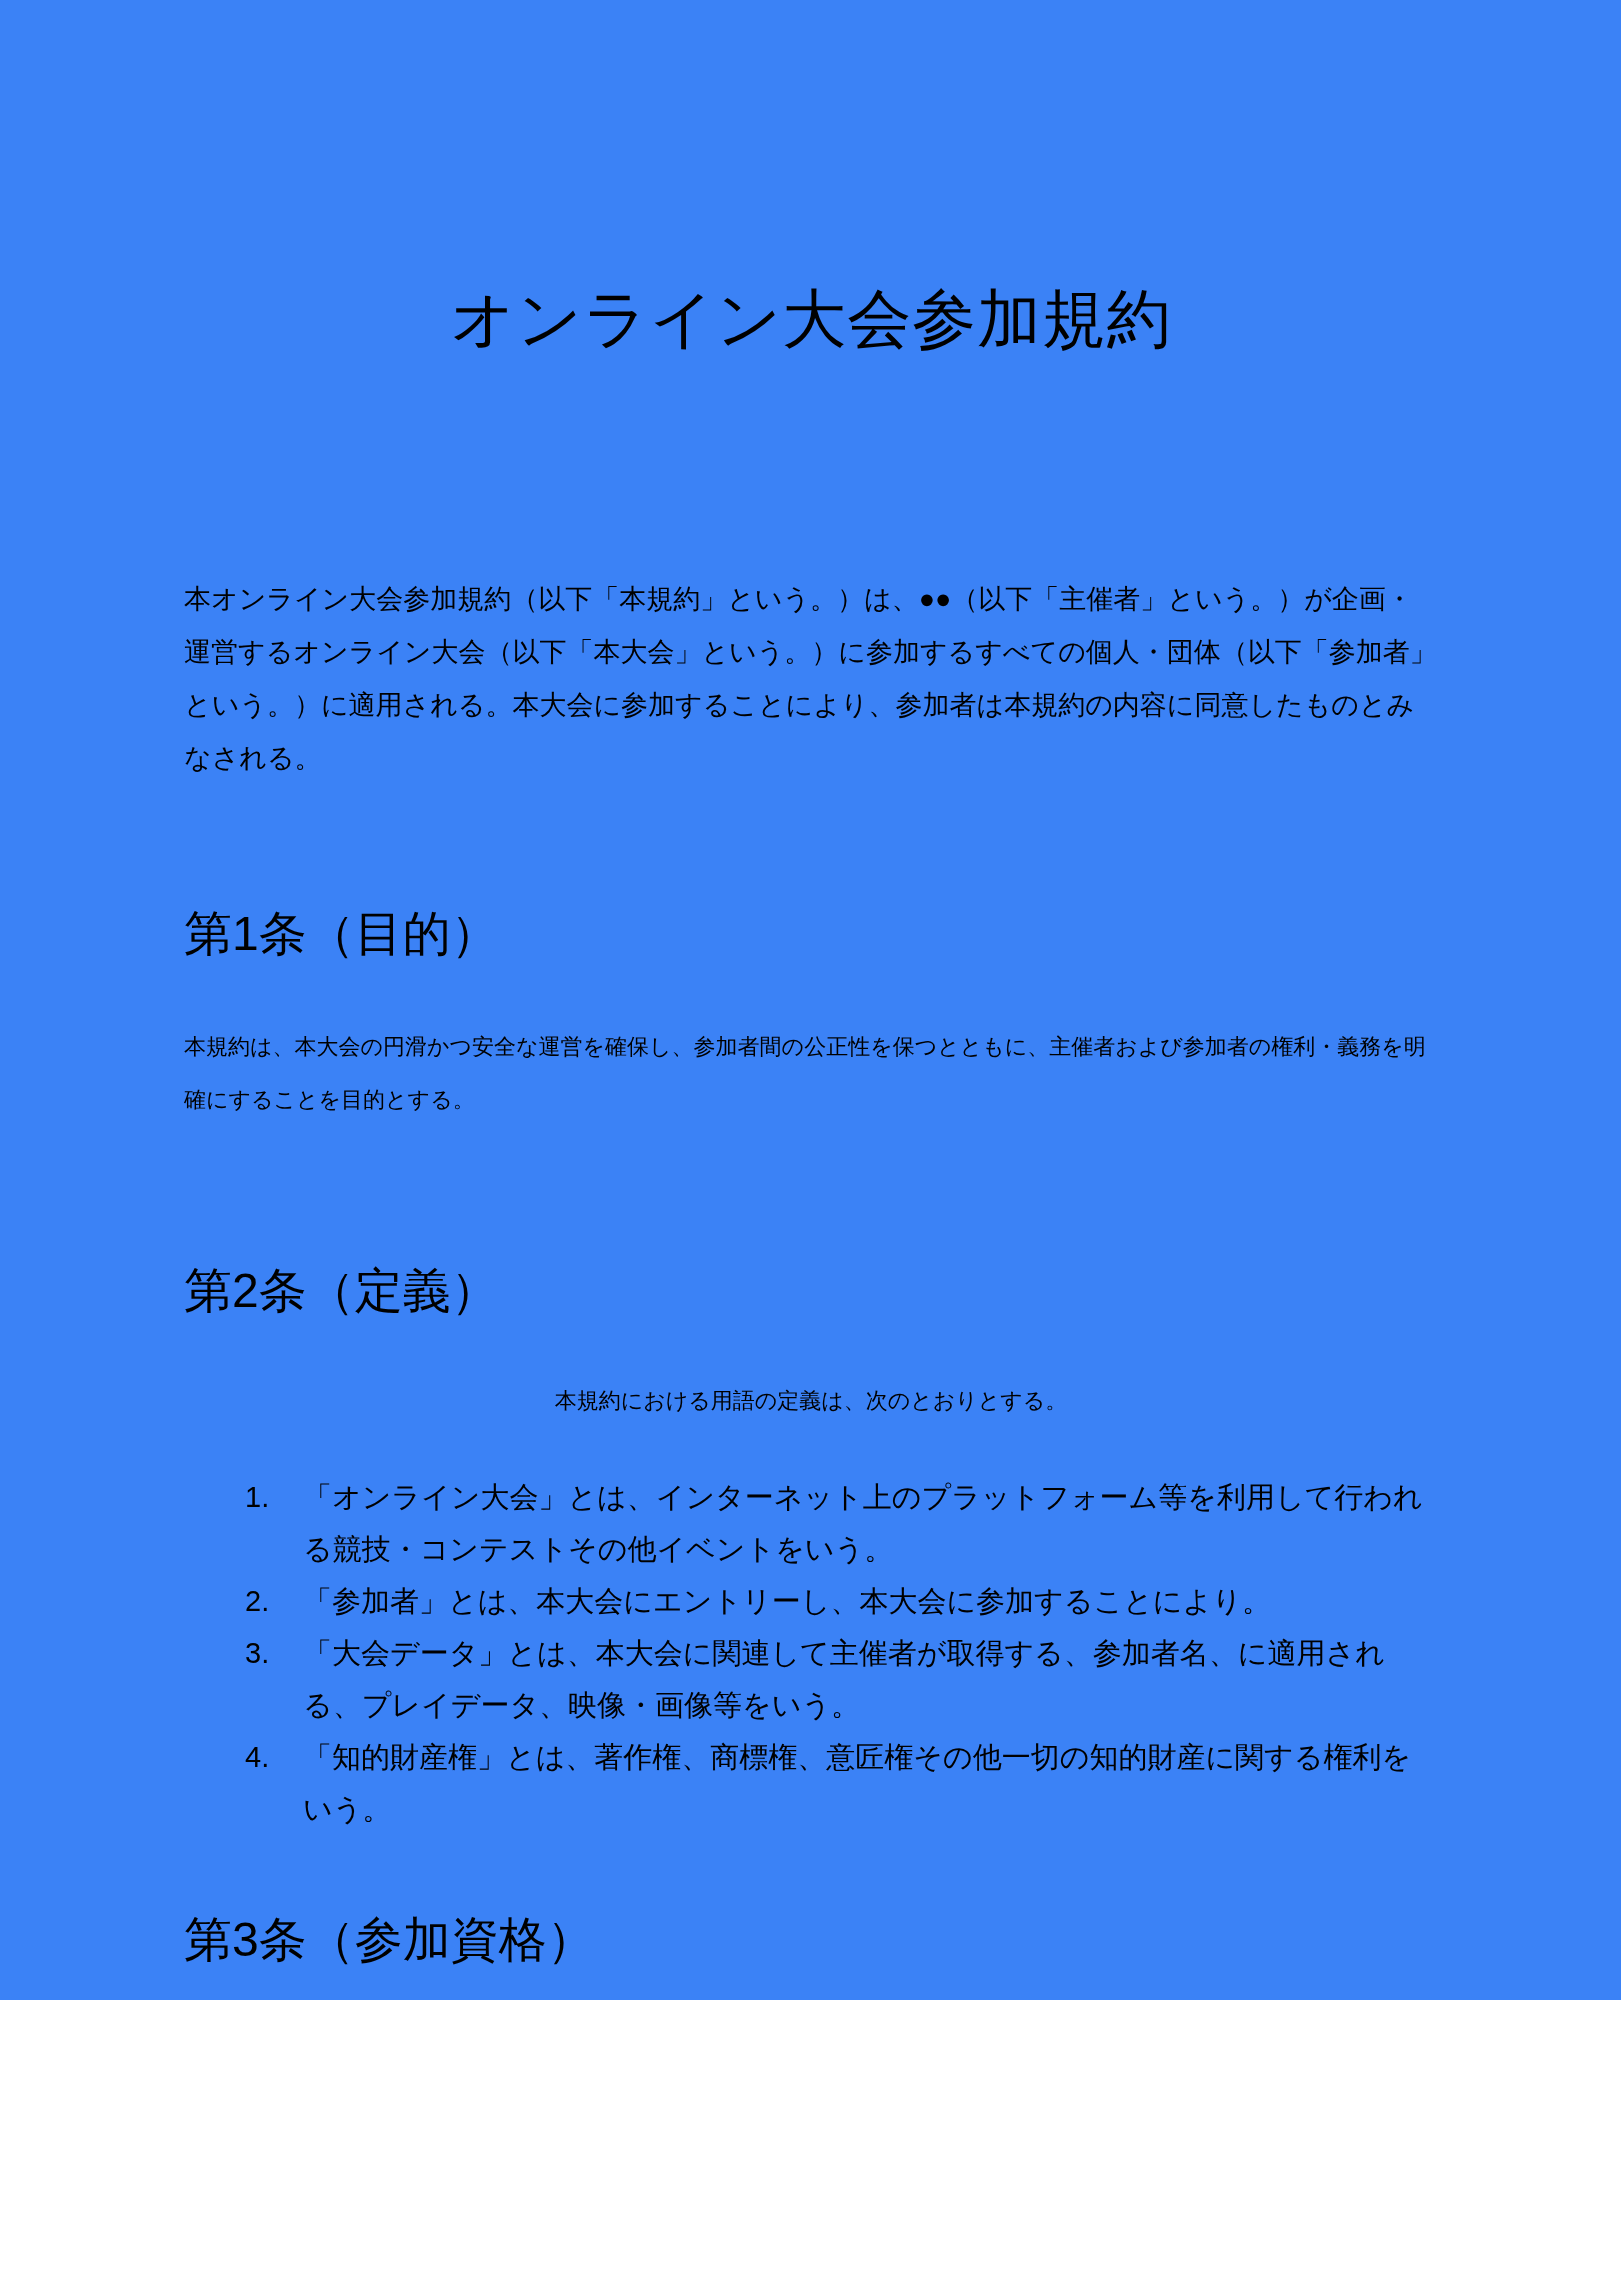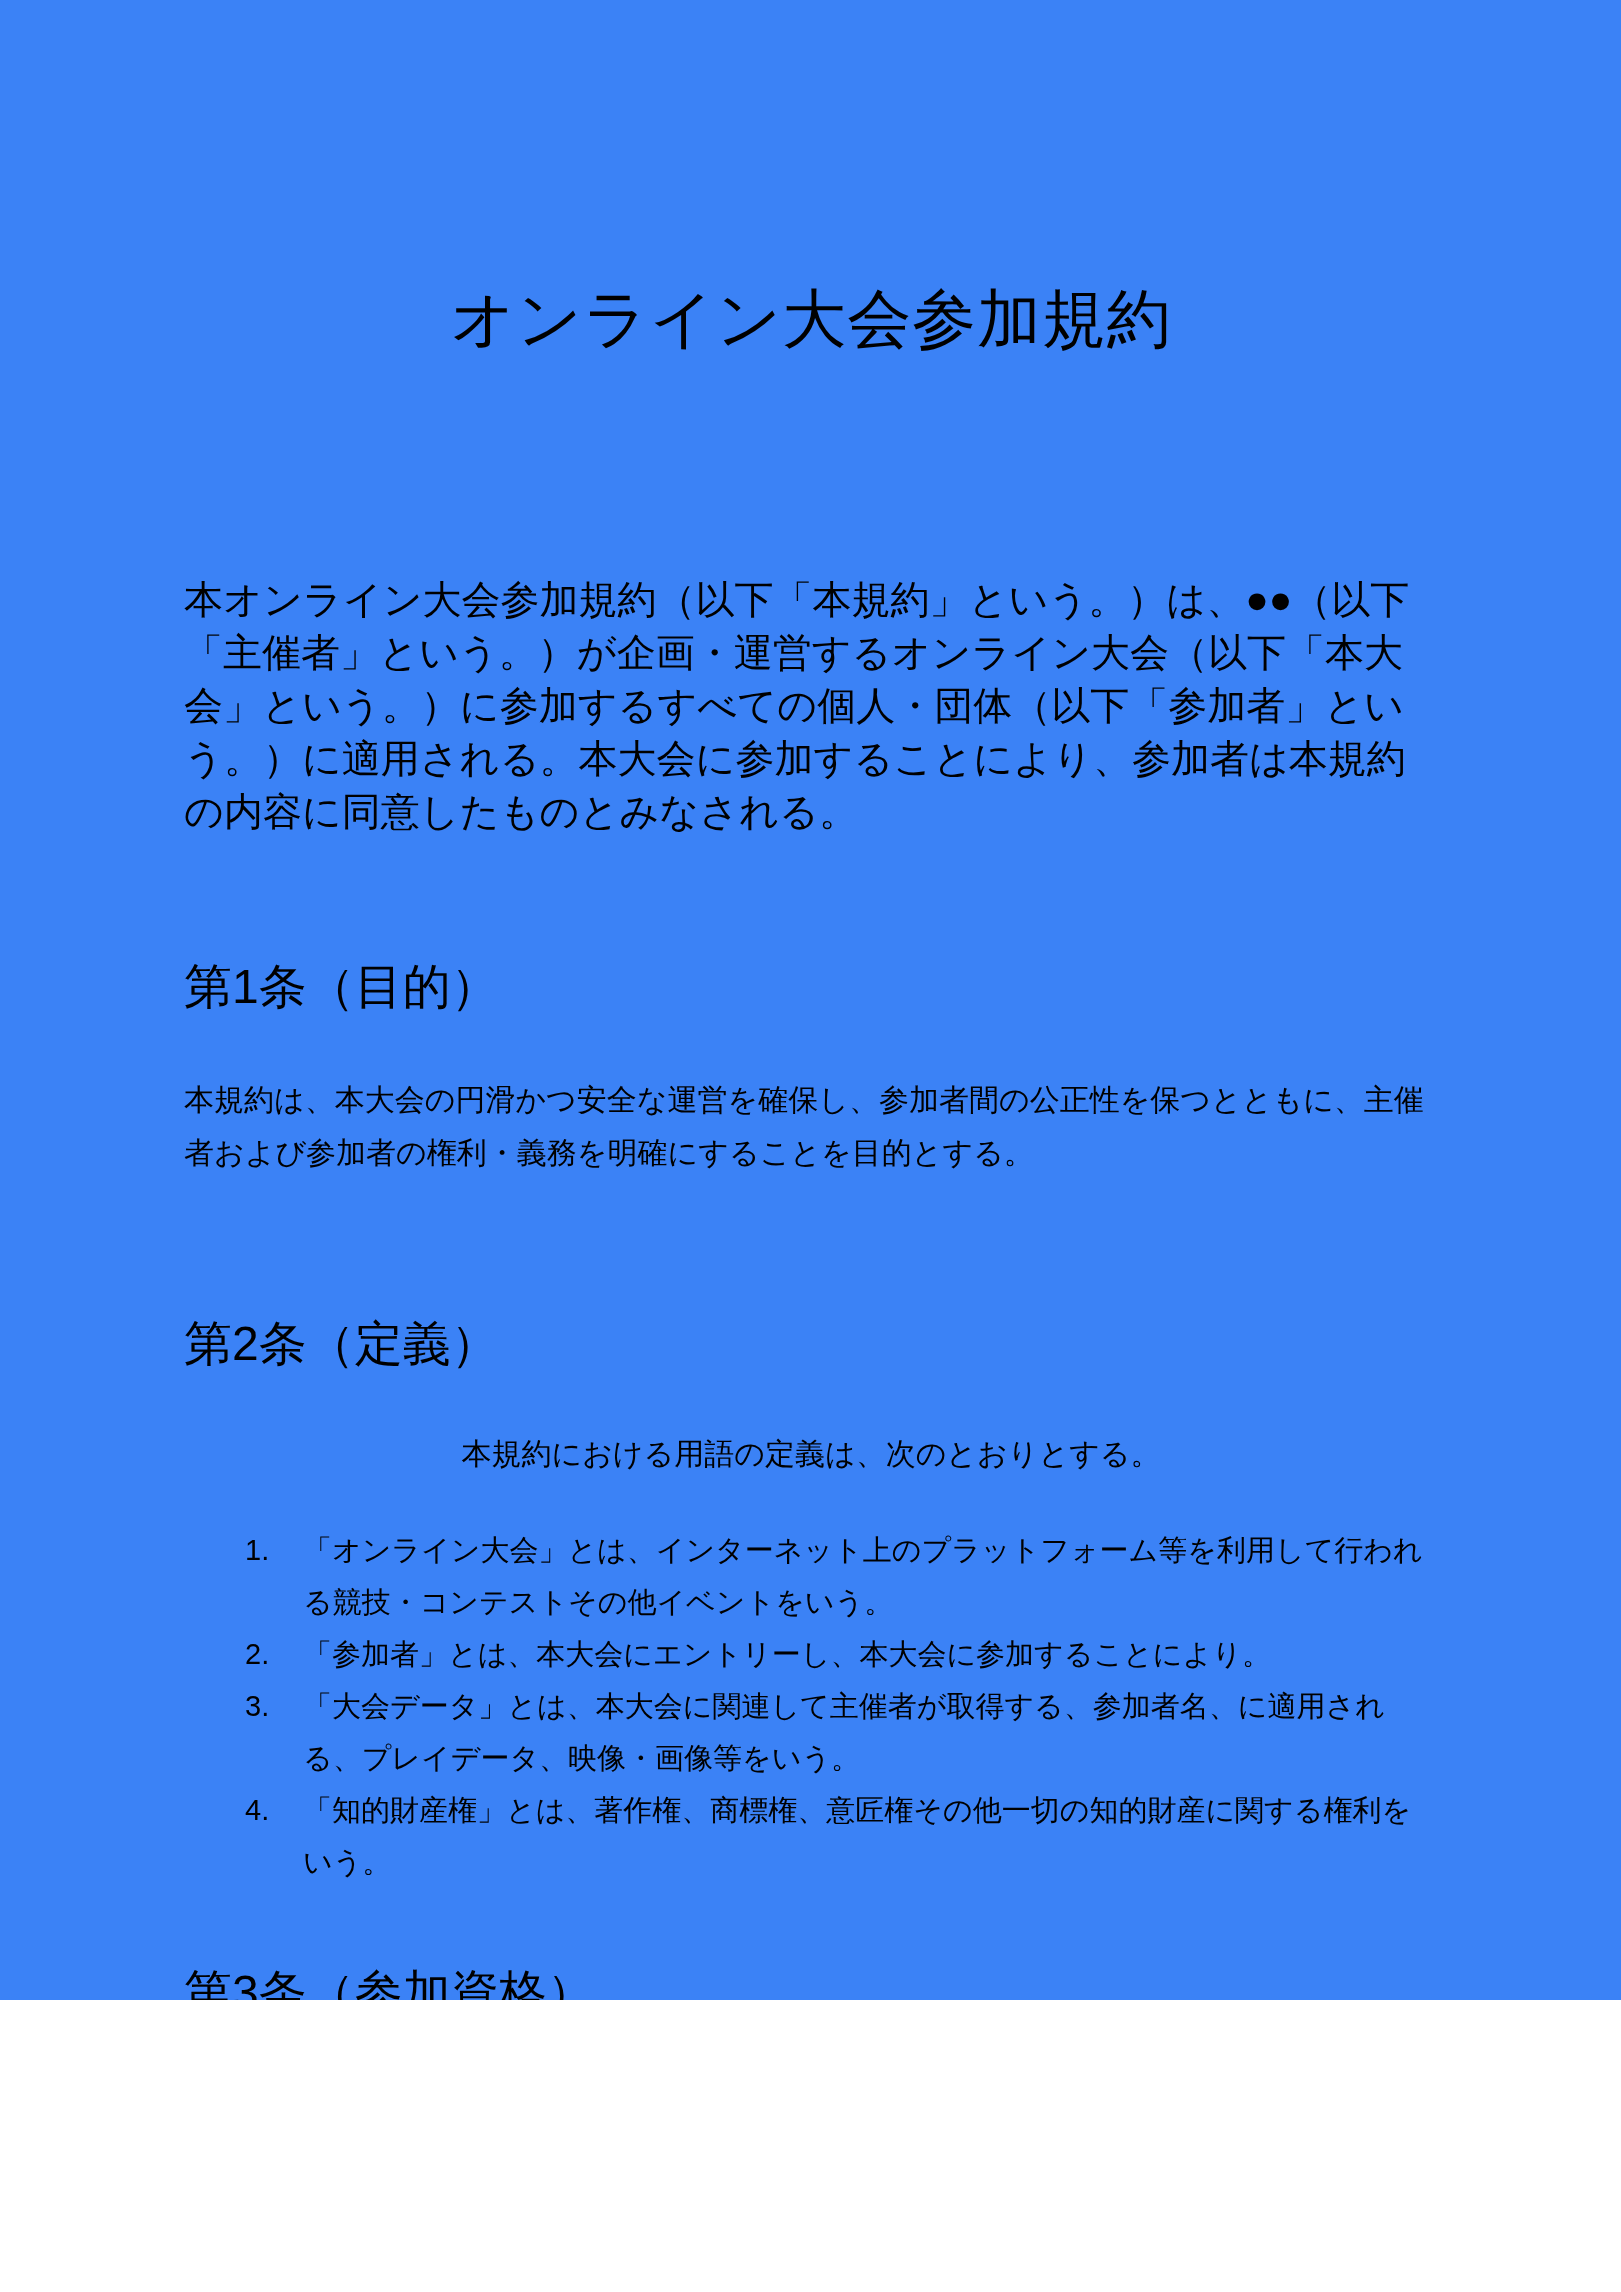--- a/index.html
+++ b/index.html
@@ -25,35 +25,35 @@
     margin: 0;
     padding-top: 267px;
     font-size: 64px;
     line-height: 73px;
     font-weight: 400;
     text-align: center;
     letter-spacing: 0.9px;
   }
   .intro {
     margin: 217px 0 0 0;
-    font-size: 39px;
+    font-size: 27px;
     line-height: 53px;
   }
   .article-heading {
     margin: 0;
     font-size: 48px;
     line-height: 50px;
     font-weight: 400;
   }
   .h-a1 { margin-top: 124px; }
   .h-a2 { margin-top: 140px; }
   .h-a3 { margin-top: 80px; }
   .article-body {
     margin: 61px 0 0 0;
-    font-size: 30px;
+    font-size: 22px;
     line-height: 53px;
   }
   .a2-lead {
     margin-top: 58px;
     margin-bottom: 0;
     text-align: center;
   }
   .def-list {
     list-style: none;
     margin: 44px 0 0 0;

